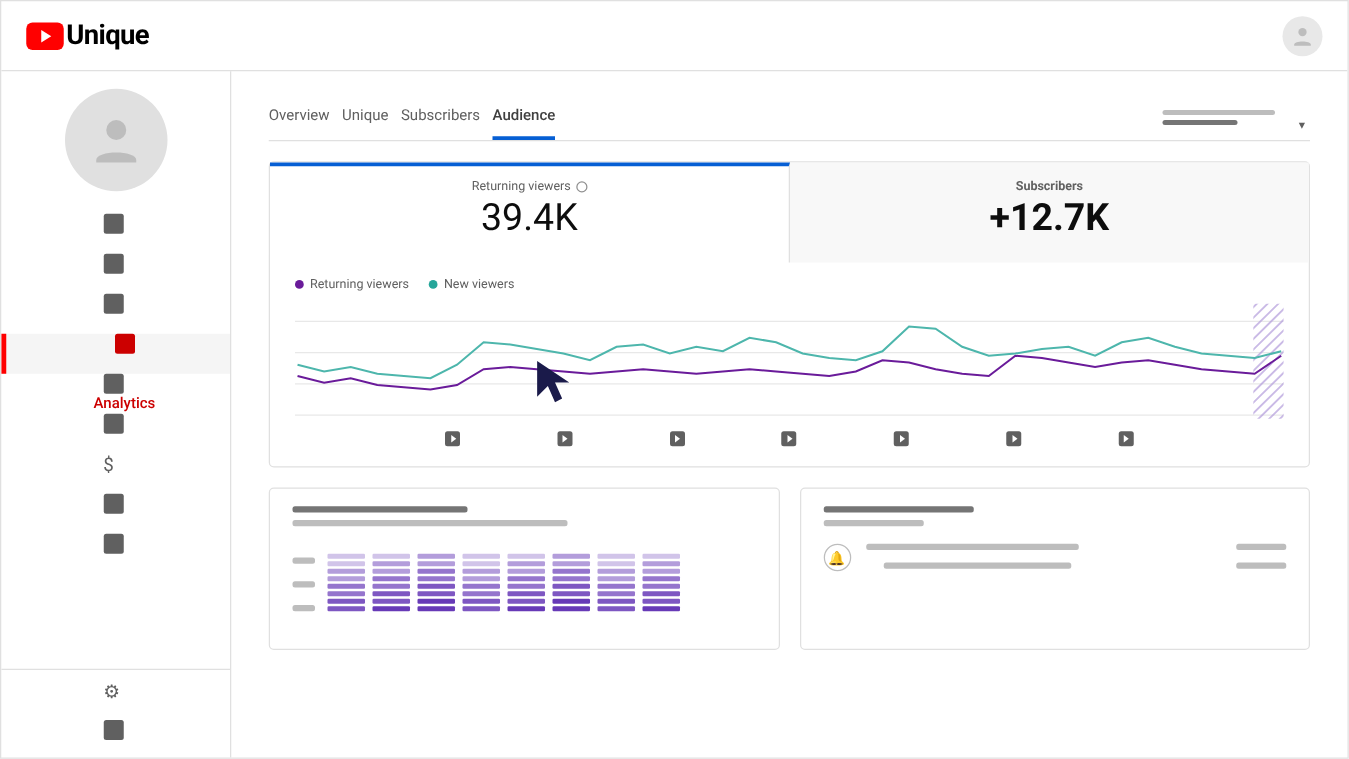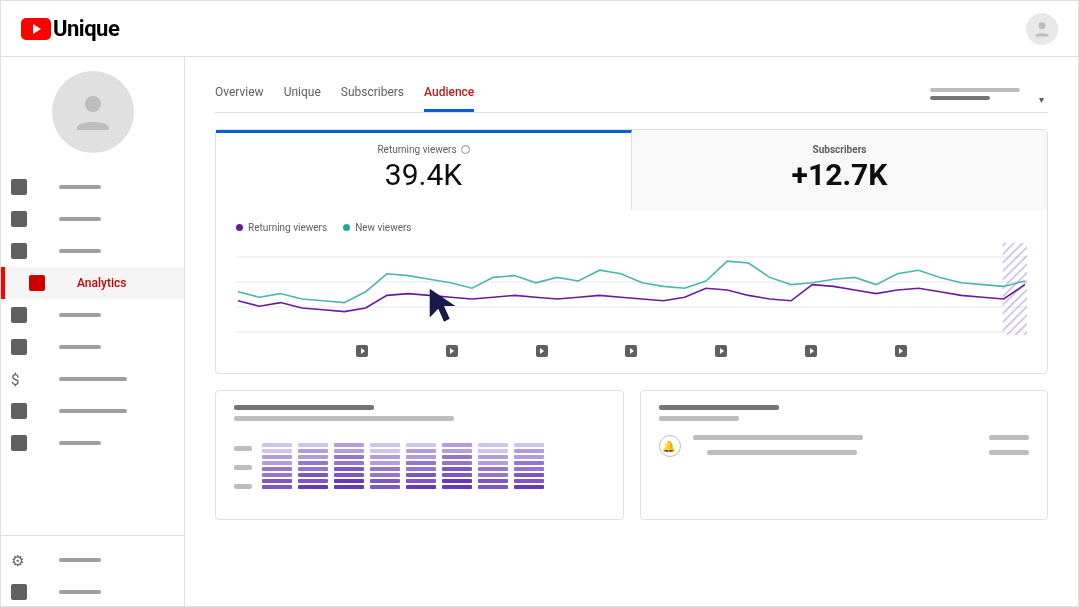--- a/index.html
+++ b/index.html
@@ -8,32 +8,32 @@
   .logo { display: flex; align-items: center; gap: 2px; font-weight: 700; font-size: 22px; letter-spacing: -0.5px; }
   .logo-play { width: 30px; height: 22px; background: #ff0000; border-radius: 5px; display:flex; align-items:center; justify-content:center;}
   .logo-play:before { content:""; border-left:8px solid #fff; border-top:5px solid transparent; border-bottom:5px solid transparent; margin-left:2px;}
   .avatar-top { width: 32px; height: 32px; border-radius:50%; background:#e8e8e8; display:flex; align-items:center; justify-content:center;}
   .avatar-top svg { width:20px; height:20px; fill:#bdbdbd;}
   .layout { display:flex; height:calc(607px - 56px);}
   .sidebar { width:184px; border-right:1px solid #e0e0e0; display:flex; flex-direction:column; padding-top:14px;}
   .channel-avatar { width:82px; height:82px; border-radius:50%; background:#e0e0e0; margin:0 auto 18px; display:flex; align-items:center; justify-content:center;}
   .channel-avatar svg{width:48px;height:48px;fill:#bdbdbd;}
   .nav { flex:1; }
-  .nav-item { height:32px; display:flex; align-items:center; padding:0 14px 0 10px; gap:32px; font-size:12px; color:#606060;}
+  .nav-item { height:32px; display:flex; align-items:center; padding:0 14px 0 10px; gap:32px; font-size:12px; color:#606060;flex-direction:column;}
   .nav-item.active { border-left:4px solid #ff0000; padding-left:24px; background:#f5f5f5; color:#cc0000; font-weight:500;}
   .nav-item.active .nav-icon{background:#cc0000;}
   .nav-icon { width:16px; height:16px; background:#606060; border-radius:2px; flex-shrink:0;}
   .nav-skel { height:4px; background:#9e9e9e; border-radius:2px; width:42px;}
   .nav-bottom{border-top:1px solid #e0e0e0; padding-top:8px;}
   .main { flex:1; padding:18px 30px 0 30px; overflow:hidden;}
   .page-title { font-size:20px; font-weight:500; color:#0d0d0d; margin-bottom:8px;}
   .tabs-row { display:flex; align-items:center; border-bottom:1px solid #e0e0e0; justify-content:space-between;}
-  .tabs { display:flex; gap:20px; }
+  .tabs { display:flex; gap:10px; }
   .tab { font-size:12px; color:#606060; padding:10px 0; cursor:pointer;}
-  .tab.active { color:#b91c1c; border-bottom:3px solid #065fd4; font-weight:500;text-align:right;}
+  .tab.active { color:#404040; border-bottom:3px solid #065fd4; font-weight:500;text-align:right;}
   .date-picker { display:flex; flex-direction:column; gap:4px; align-items:flex-start; position:relative; padding-right:28px;}
   .date-skel{height:4px;background:#bdbdbd;border-radius:2px;}
   .date-picker:after{content:"▾";position:absolute;right:4px;top:6px;font-size:10px;color:#606060;}
   .card { border:1px solid #e0e0e0; border-radius:4px; margin-top:16px; background:#fff;}
   .metric-tabs { display:flex; }
   .metric { flex:1; text-align:center; padding:14px 10px 18px; border-right:1px solid #e0e0e0; background:#f8f8f8; cursor:pointer;}
   .metric:last-child{border-right:none;font-weight:bold;}
   .metric.active { background:#fff; border-top:3px solid #065fd4; padding-top:11px;}
   .metric-label { font-size:10px; color:#606060; display:flex; justify-content:center; align-items:center; gap:4px;}
   .metric-value { font-size:30px; color:#0d0d0d; margin-top:2px;}

